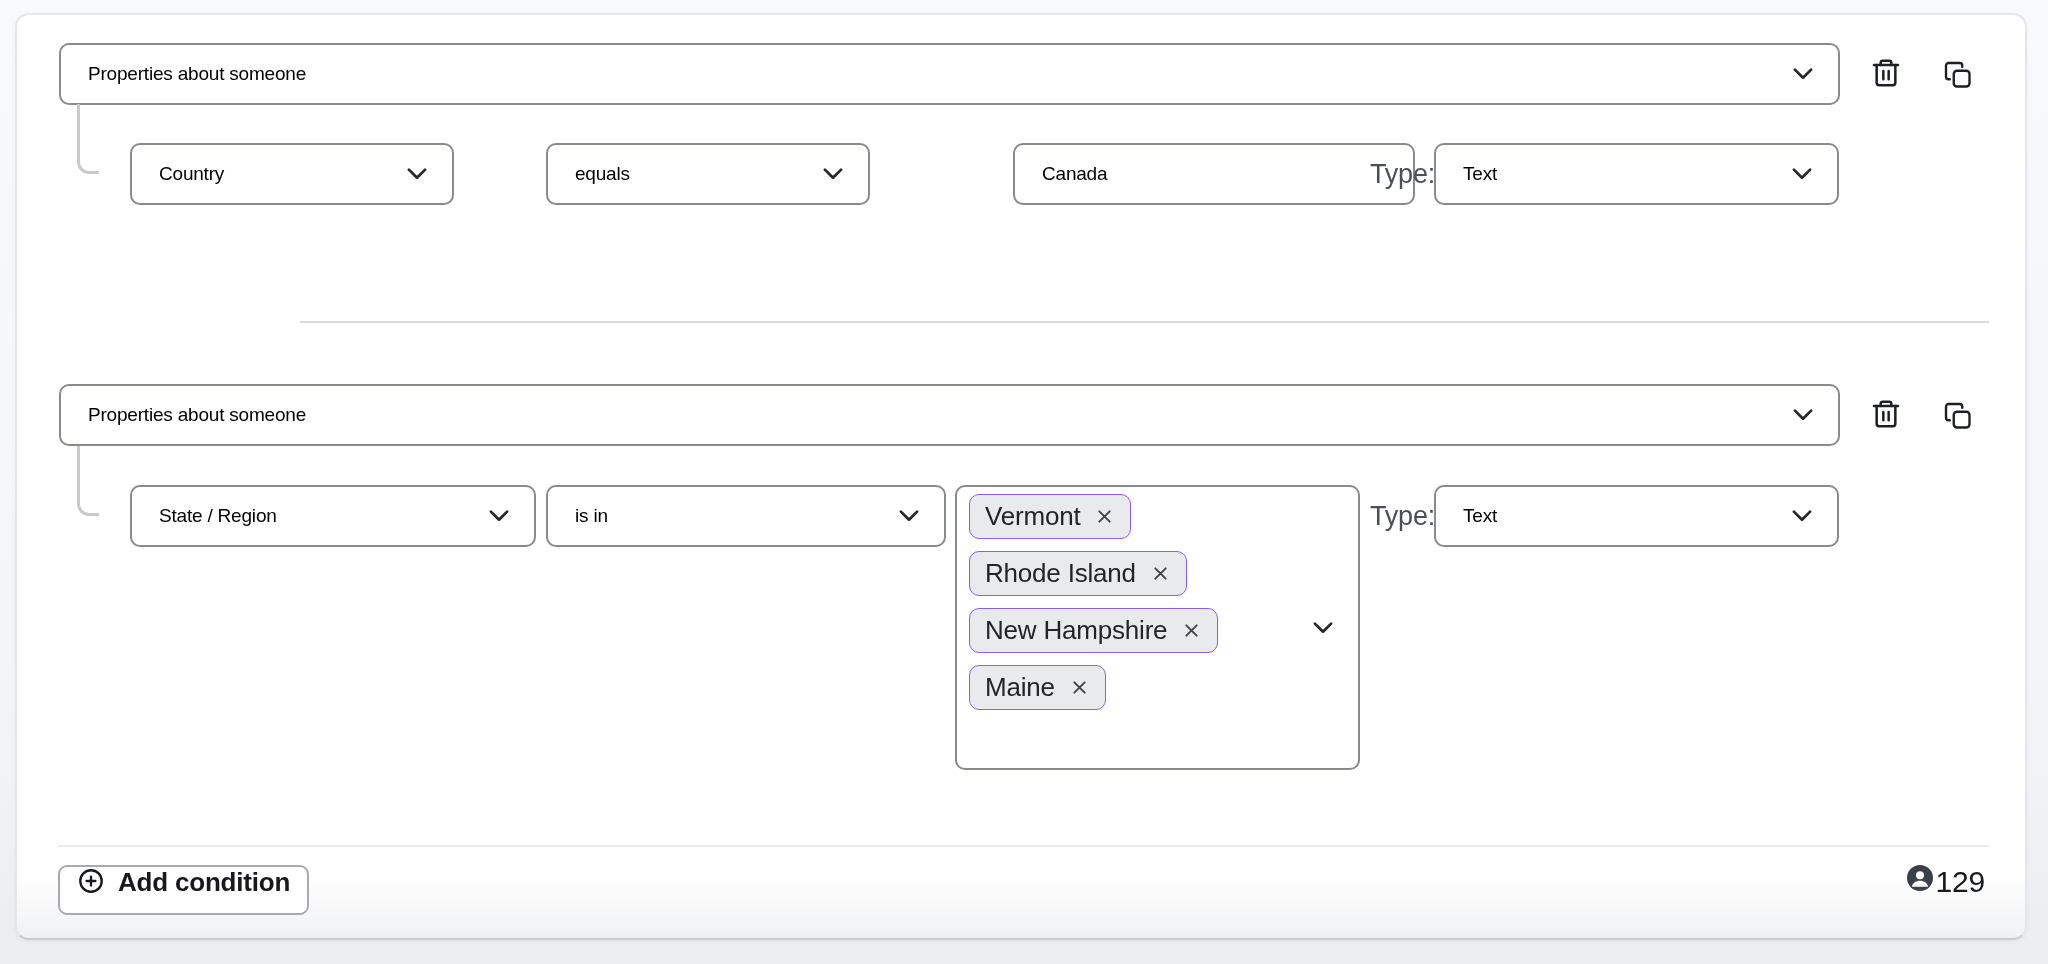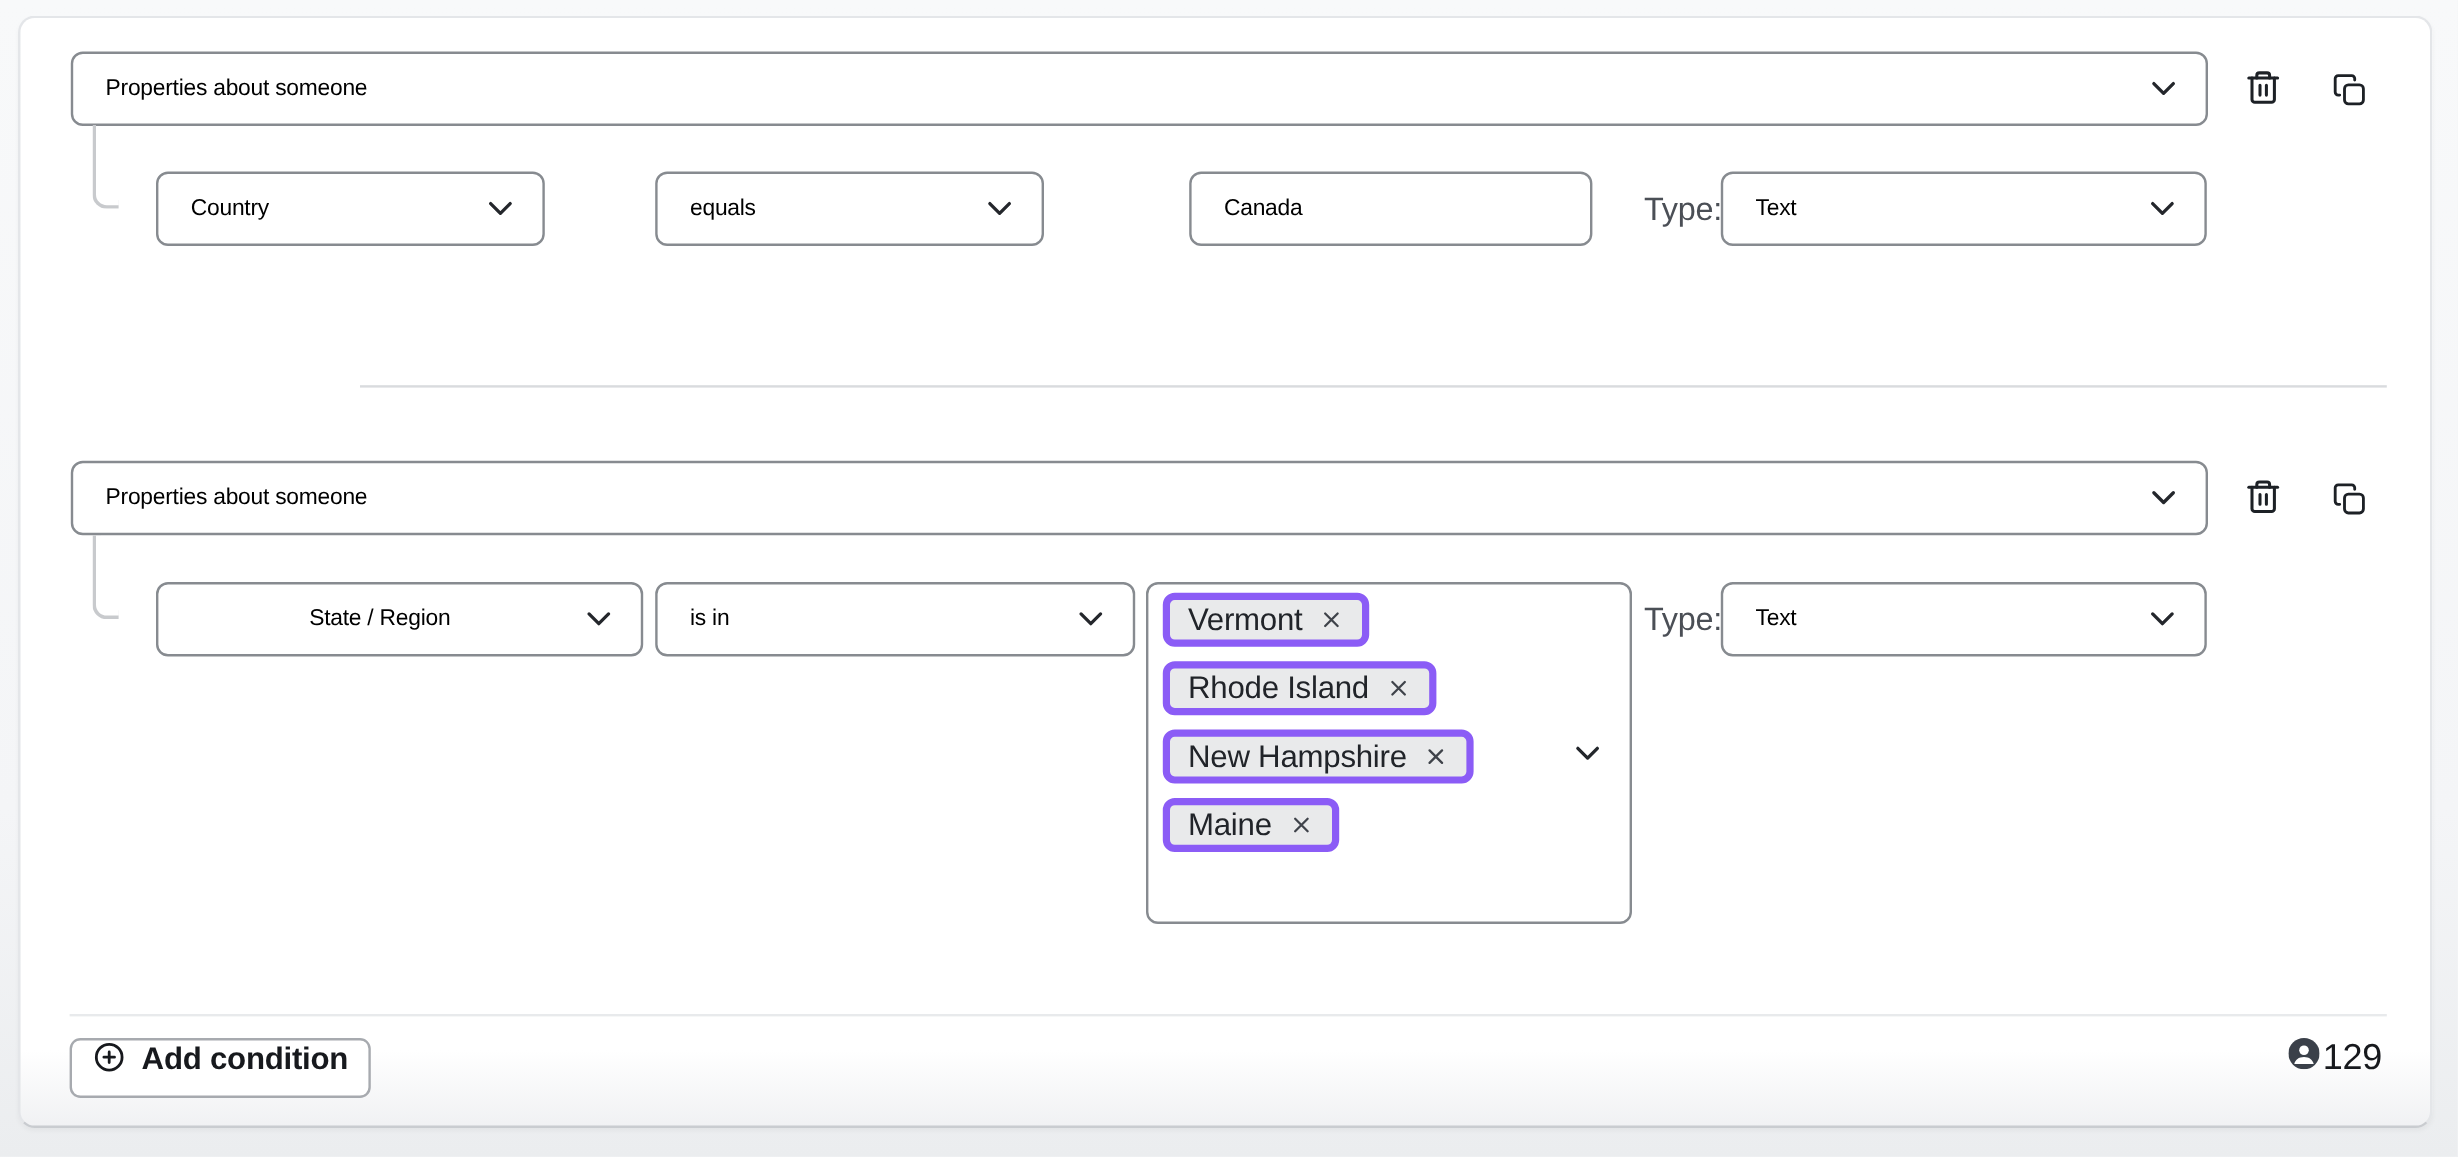--- a/index.html
+++ b/index.html
@@ -72,21 +72,21 @@
     background:#fff; border:2px solid #878b90; border-radius:10px;
     padding:7px 12px; cursor:pointer;
   }
   .multi .chev {
     position:absolute; right:20px; top:50%; transform:translateY(-50%);
     width:30px; height:30px; color:#24272c;
   }
   .tag-list { display:flex; flex-direction:column; gap:12px; align-items:flex-start; }
   .tag {
     height:45px; display:inline-flex; align-items:center; gap:14px;
-    background:#e9eaeb; border:6px solid #8b5cf6; border-radius:10px;
+    background:#e9eaeb; border:1px solid #8b5cf6; border-radius:10px;
     padding:0 15px; font-size:26px; color:#212429; white-space:nowrap;
   }
   .tag svg { cursor:pointer; display:block; }
   
   .add-btn {
     position:absolute; left:41px; top:850px; height:50px;
     display:inline-flex; align-items:flex-start; gap:13px; padding:0 17px;
     background:#fff; border:2px solid #a7aaaf; border-radius:9px;
     font-size:26px; font-weight:700; color:#17191d; cursor:pointer;
     font-family:inherit; letter-spacing:-0.2px;
@@ -170,21 +170,21 @@
         <svg class="chev">
             <use href="#i-chev"></use>
           </svg>
       </div>
       <div class="ctl" style="left:529px; top:128px; width:324px;">
         <span>equals</span>
         <svg class="chev">
             <use href="#i-chev"></use>
           </svg>
       </div>
-      <input class="ctl" style="left: 974px; top: 128px; width: 336px;" type="text" value="Canada">
+      <input class="ctl" style="left: 996px; top: 128px; width: 402px;" type="text" value="Canada">
       <div class="type-label" style="left:1353px; top:128px;">Type:</div>
       <div class="ctl" style="left:1417px; top:128px; width:405px;">
         <span>Text</span>
         <svg class="chev">
             <use href="#i-chev"></use>
           </svg>
       </div>
     </div>
   </div>
 
@@ -204,21 +204,21 @@
     </button>
     <button class="icon-btn" style="left:1919px; top:379px;">
       <svg width="30" height="30" viewBox="0 0 24 24">
           <use href="#i-copy"></use>
         </svg>
     </button>
 
     <div class="elbow" style="left:60px; top:431px;"></div>
 
     <div>
-      <div class="ctl" style="left:113px; top:470px; width:406px;justify-content:center;">
+      <div class="ctl" style="left:113px; top:470px; width:406px;">
         <span>State / Region</span>
         <svg class="chev">
             <use href="#i-chev"></use>
           </svg>
       </div>
       <div class="ctl" style="left:529px; top:470px; width:400px;">
         <span>is in</span>
         <svg class="chev">
             <use href="#i-chev"></use>
           </svg>

